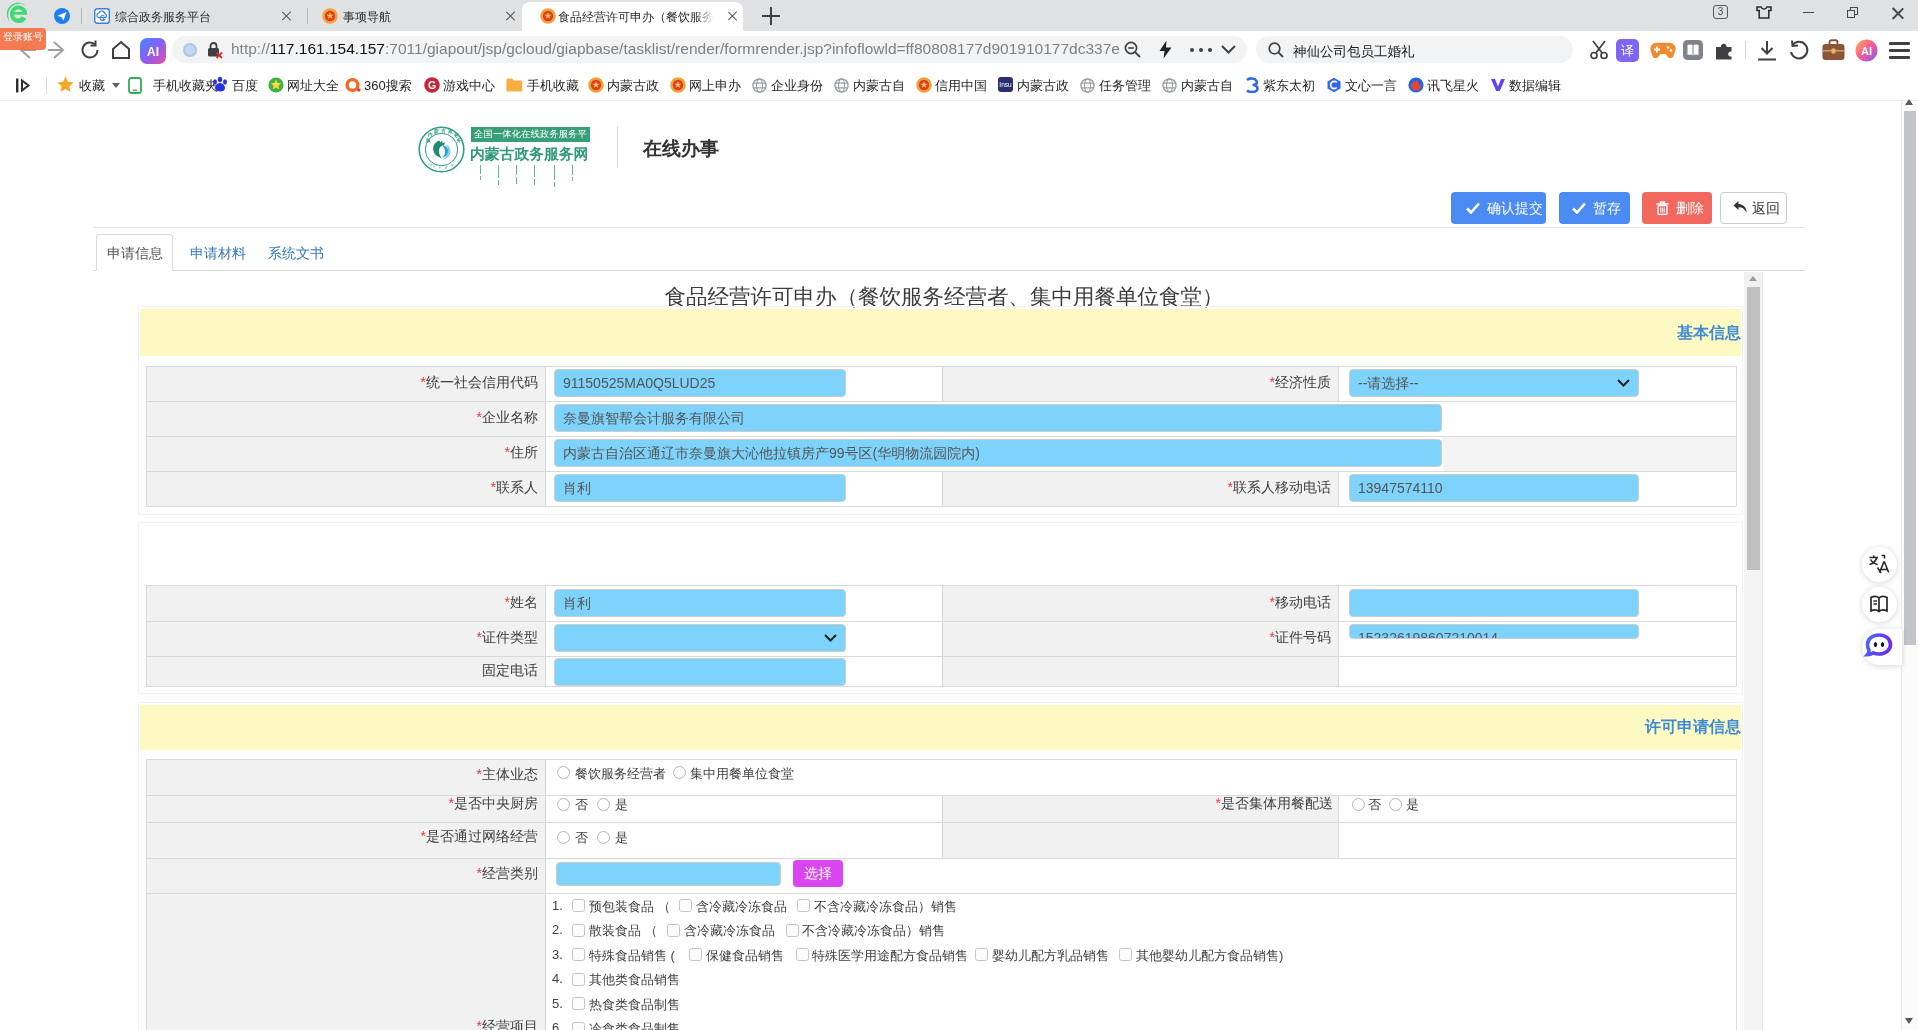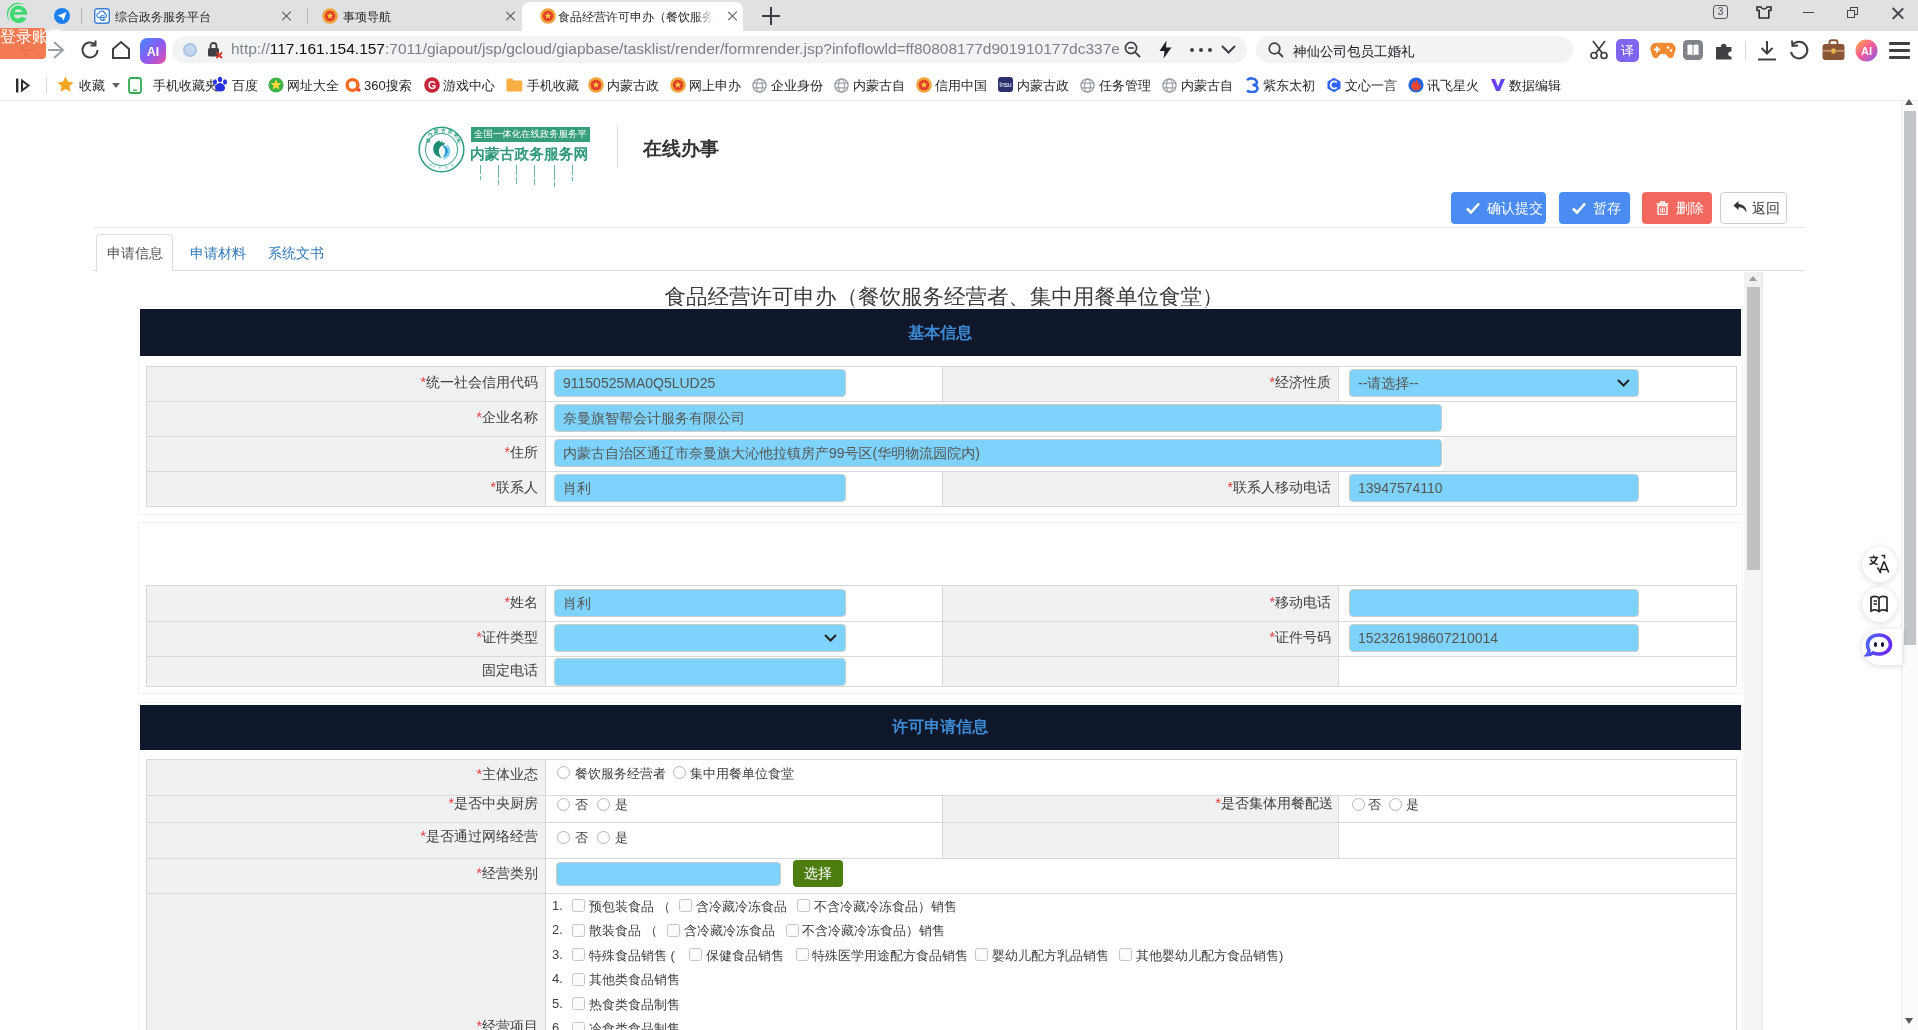--- a/index.html
+++ b/index.html
@@ -6,37 +6,37 @@
 body { font-family:"Liberation Sans",sans-serif; }
 #root { position:relative; width:1918px; height:1030px; background:#fff; overflow:hidden; }
 .abs { position:absolute; }
 .tabtitle { position:absolute; font-size:12px; color:#28292c; white-space:nowrap; overflow:hidden; top:9px; }
 .tsep { position:absolute; top:8px; width:1px; height:16px; background:#b4b6b9; }
 .tclose { position:absolute; width:12px; height:12px; }
 .tclose:before,.tclose:after { content:""; position:absolute; left:5.3px; top:0; width:1.3px; height:12px; background:#54565a; }
 .tclose:before { transform:rotate(45deg);} .tclose:after { transform:rotate(-45deg);}
 .pill { position:absolute; top:36px; height:27px; background:#f1f3f4; border-radius:13.5px; }
 .bm { position:absolute; top:70px; height:30px; line-height:31px; font-size:13px; color:#1f2023; white-space:nowrap; }
-.band { position:absolute; background:#0f172a; text-align:center; font-weight:bold; font-size:16px; color:#3e8bd5; }
+.band { position:absolute; background:#fef9c3; text-align:right; font-weight:bold; font-size:16px; color:#3e8bd5; }
 .panel { position:absolute; border:1px solid #f2f2f2; }
 .red { color:#e4393c; }
 .lab { position:absolute; font-size:14px; color:#404040; white-space:nowrap; }
 .inp { position:absolute; height:28px; border:1px solid #ccc; border-radius:4px; background:#7dd3fc; font-size:14px; color:#555; line-height:26px; padding-left:8px; white-space:nowrap; overflow:hidden; }
 .radio { position:absolute; width:13px; height:13px; border:1px solid #b6b6b6; border-radius:50%; background:#fff; }
 .cb { position:absolute; width:13px; height:13px; border:1px solid #c5c5c5; border-radius:2.5px; background:#fcfcfc; }
 .hline { position:absolute; height:1px; background:#d9d9d9; }
 .vline { position:absolute; width:1px; background:#d9d9d9; }
 </style></head><body>
 <div id="root">
 <div class="abs" style="left:0;top:0;width:1918px;height:31px;background:#e0e1e2;"></div>
 <svg class="abs" style="left:5px;top:1px" width="26" height="27" viewBox="0 0 26 27">
 <path d="M13.5 4.5 A8.8 8.8 0 1 0 21.5 17.5 L16.5 15.5 A4 4 0 0 1 9 13.8 L22.3 13.8 A8.8 8.8 0 0 0 13.5 4.5 Z M13.5 8.3 A4.5 4.5 0 0 1 17.6 10.9 L9.3 10.9 A4.5 4.5 0 0 1 13.5 8.3 Z" fill="#41d971"></path>
 <path d="M21 4.5 C15 -0.5 5.5 1.5 2.5 9 C1 13 2 17.5 5 21 C2.5 16 2.5 11 5.5 7 C9 2.5 16 1.5 21 4.5 Z" fill="#41d971"></path>
     </svg>
-<div class="abs" style="left:0;top:28px;width:46px;height:31px;background:rgba(243,112,66,.92);border-radius:0 4px 4px 0;color:#fff;font-size:16px;line-height:18px;text-align:center;z-index:6;white-space:nowrap;">登录账号</div>
+<div class="abs" style="left:0;top:28px;width:46px;height:22px;background:rgba(243,112,66,.92);border-radius:0 4px 4px 0;color:#fff;font-size:10px;line-height:18px;text-align:center;z-index:6;white-space:nowrap;">登录账号</div>
 <svg class="abs" style="left:54px;top:8px" width="16" height="16" viewBox="0 0 16 16">
       <circle cx="8" cy="8" r="8" fill="#1e80ee"></circle>
       <path d="M3.5 7.8 L12.5 4 L9.5 12.5 L7.6 9.3 Z M7.6 9.3 L12.5 4" fill="#fff"></path>
     </svg>
 <div class="tsep" style="left:81px;"></div>
 <svg class="abs" style="left:94px;top:8px" width="16" height="16" viewBox="0 0 16 16">
       <rect x="0.7" y="0.7" width="14.6" height="14.6" rx="2.5" fill="#fff" stroke="#3b7fd8" stroke-width="1.4"></rect>
       <path d="M4.5 9.5 a2.3 2.3 0 0 1 .4-4.5 a3 3 0 0 1 5.8.7 a2 2 0 0 1 .6 3.8 Z" fill="none" stroke="#3b7fd8" stroke-width="1.2"></path>
       <path d="M10.5 8.3 a2.5 2.5 0 1 0 .3 3 l-1.6 0 l0-1" stroke="#3b7fd8" stroke-width="1.2" fill="none"></path>
     </svg>
@@ -411,21 +411,21 @@
 <div class="lab" style="right:1380px;top:593.5px;"><span class="red">*</span>姓名</div>
 <div class="inp" style="left:554px;top:588.5px;width:292px;height:28px;line-height:26px;">肖利</div>
 <div class="lab" style="right:587px;top:593.5px;"><span class="red">*</span>移动电话</div>
 <div class="inp" style="left:1349px;top:588.5px;width:290px;height:28px;line-height:26px;"></div>
 <div class="lab" style="right:1380px;top:629px;"><span class="red">*</span>证件类型</div>
 <div class="inp" style="left:554px;top:624px;width:292px;height:28px;line-height:26px;"></div>
 <svg class="abs" style="left:824px;top:634.0px" width="13" height="8" viewBox="0 0 13 8">
       <path d="M1 1 L6.5 6.5 L12 1" stroke="#222" stroke-width="2" fill="none"></path>
     </svg>
 <div class="lab" style="right:587px;top:629px;"><span class="red">*</span>证件号码</div>
-<div class="inp" style="left:1349px;top:624px;width:290px;height:28px;line-height:26px;">152326198607210014</div>
+<div class="inp" style="left:1349px;top:624px;width:290px;height:15px;line-height:26px;">152326198607210014</div>
 <div class="lab" style="right:1380px;top:662px;">固定电话</div>
 <div class="inp" style="left:554px;top:657.5px;width:292px;height:28px;line-height:26px;"></div>
 <div class="panel" style="left:137.5px;top:702px;width:1605px;height:334px;"></div>
 <div class="band" style="left:139.5px;top:705px;width:1601.5px;height:44.5px;line-height:44.5px;">许可申请信息</div>
 <div class="abs" style="left:146.3px;top:759px;width:398.7px;height:272px;background:#f1f1f1;"></div>
 <div class="abs" style="left:942px;top:795px;width:396px;height:62.5px;background:#f1f1f1;"></div>
 <div class="hline" style="left:146.3px;top:759px;width:1589.3px;"></div>
 <div class="hline" style="left:146.3px;top:795px;width:1589.3px;"></div>
 <div class="hline" style="left:146.3px;top:822px;width:1589.3px;"></div>
 <div class="hline" style="left:146.3px;top:857.5px;width:1589.3px;"></div>
@@ -450,21 +450,21 @@
 <div class="lab" style="left:1368px;top:796px;color:#404040;font-size:13px;">否</div>
 <div class="radio" style="left:1389px;top:797.5px;"></div>
 <div class="lab" style="left:1406px;top:796px;color:#404040;font-size:13px;">是</div>
 <div class="lab" style="right:1380px;top:828px;"><span class="red">*</span>是否通过网络经营</div>
 <div class="radio" style="left:557px;top:830.5px;"></div>
 <div class="lab" style="left:575px;top:829px;color:#404040;font-size:13px;">否</div>
 <div class="radio" style="left:597px;top:830.5px;"></div>
 <div class="lab" style="left:615px;top:829px;color:#404040;font-size:13px;">是</div>
 <div class="lab" style="right:1380px;top:865px;"><span class="red">*</span>经营类别</div>
 <div class="inp" style="left:556px;top:862px;width:225px;height:24px;line-height:22px;"></div>
-<div class="abs" style="left:793px;top:860px;width:50px;height:26.5px;background:#4d7c0f;border-radius:4px;color:#fff;font-size:14px;text-align:center;line-height:26.5px;">选择</div>
+<div class="abs" style="left:793px;top:860px;width:50px;height:26.5px;background:#d946ef;border-radius:4px;color:#fff;font-size:14px;text-align:center;line-height:26.5px;">选择</div>
 <div class="lab" style="right:1380px;top:1018px;"><span class="red">*</span>经营项目</div>
 <div class="lab" style="left:552px;top:897.5px;color:#404040;font-size:13px;">1.</div>
 <div class="cb" style="left:572px;top:899.0px;"></div>
 <div class="lab" style="left:589px;top:897.5px;color:#404040;font-size:13px;">预包装食品 （</div>
 <div class="cb" style="left:679px;top:899.0px;"></div>
 <div class="lab" style="left:696px;top:897.5px;color:#404040;font-size:13px;">含冷藏冷冻食品</div>
 <div class="cb" style="left:797px;top:899.0px;"></div>
 <div class="lab" style="left:814px;top:897.5px;color:#404040;font-size:13px;">不含冷藏冷冻食品）销售</div>
 <div class="lab" style="left:552px;top:922px;color:#404040;font-size:13px;">2.</div>
 <div class="cb" style="left:572px;top:923.5px;"></div>

